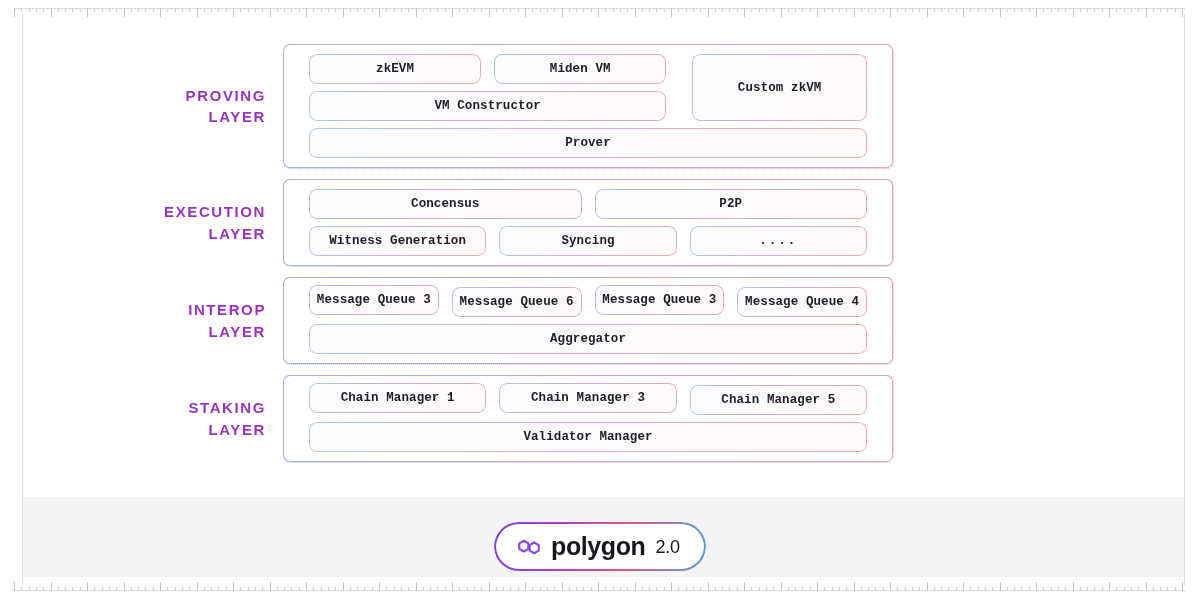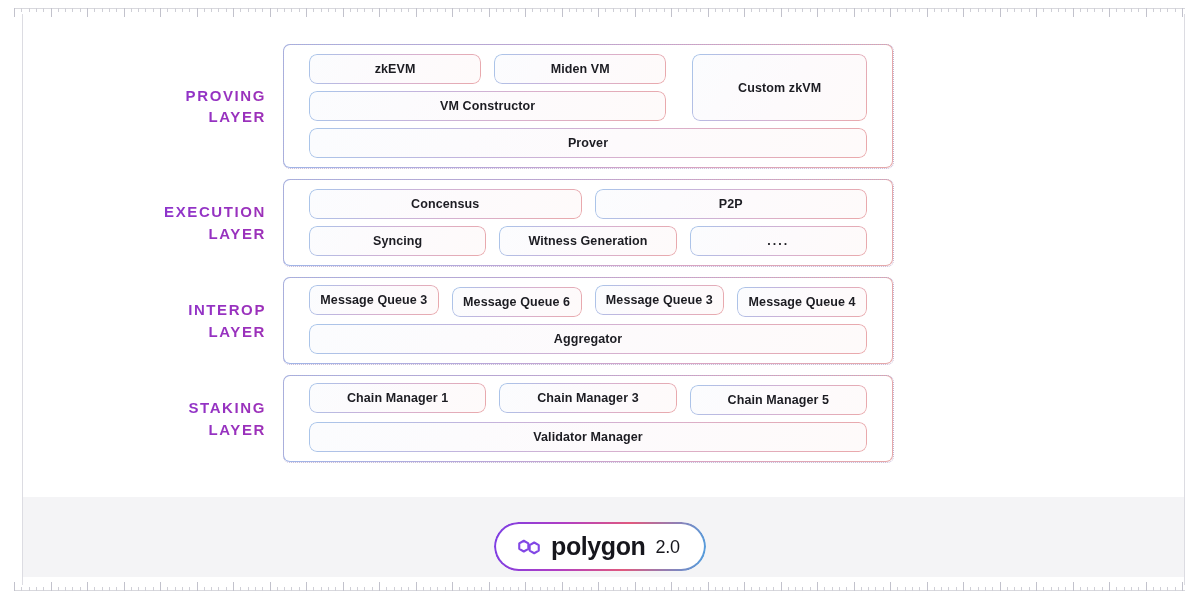--- a/index.html
+++ b/index.html
@@ -107,20 +107,21 @@
   
   .layer-box {
     position: relative;
     width: 610px;
     padding: 9px 25px;
     border-radius: 7px;
     background:
       linear-gradient(#fff, #fff) padding-box,
       linear-gradient(95deg, #9fb6e8 0%, #b9a6d8 35%, #d7a3c4 65%, #e6a9a9 100%) border-box;
     border: 1.5px dotted transparent;
+    font-family: Liberation Mono, monospace;
   }
   .layer-box::after {
     content: "";
     position: absolute;
     inset: -1.5px;
     border-radius: 7px;
     border: 1.5px dotted #b9a8cd;
     pointer-events: none;
     opacity: .85;
   }
@@ -421,22 +422,22 @@
         <span>EXECUTION</span>
         <span class="l2">LAYER</span>
       </div>
       <div class="layer-box">
         <div class="box-grid">
           <div class="box-row">
             <div class="node">Concensus</div>
             <div class="node">P2P</div>
           </div>
           <div class="box-row">
+            <div class="node">Witness Generation</div>
             <div class="node">Syncing</div>
-            <div class="node">Witness Generation</div>
             <div class="node dots">....</div>
           </div>
         </div>
       </div>
     </div>
 
     <div class="layer-row">
       <div class="layer-label">
         <span>INTEROP</span>
         <span class="l2">LAYER</span>

